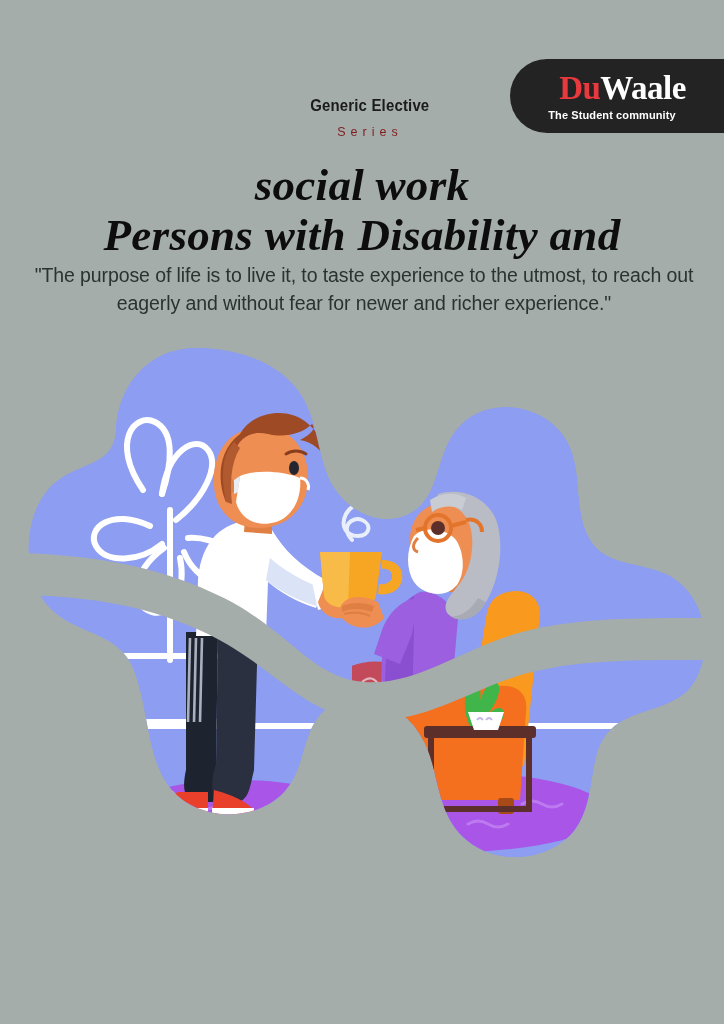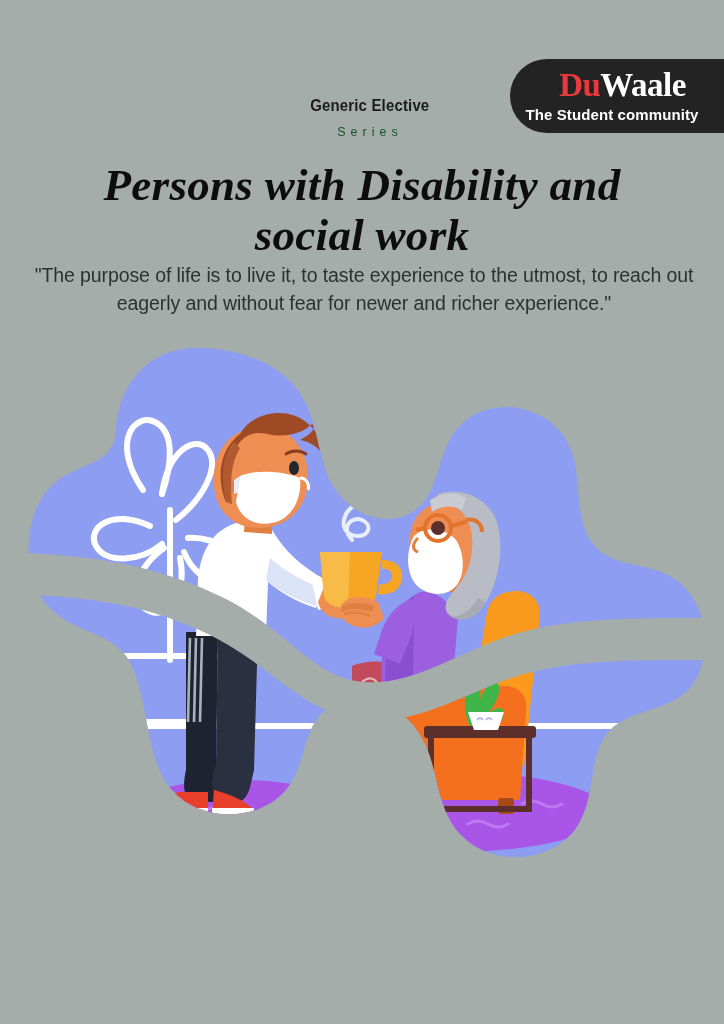--- a/index.html
+++ b/index.html
@@ -36,21 +36,21 @@
     font-weight: bold;
     line-height: 1;
     letter-spacing: -0.5px;
     white-space: nowrap;
   }
   .logo-du { color: #e8393f; margin-left: 21px; }
   .logo-waale { color: #ffffff; }
   .logo-tagline {
     font-family: "Liberation Sans", sans-serif;
     color: #ffffff;
-    font-size: 15px;
+    font-size: 11px;
     font-weight: bold;
     letter-spacing: 0.1px;
     margin-top: 4px;
     white-space: nowrap;
   }
 
   
   .kicker {
     position: absolute;
     left: 16px; right: 0; top: 96px;
@@ -63,21 +63,21 @@
     font-size: 17px;
     color: #1b1b1b;
     letter-spacing: 0.2px;
     transform: scaleX(0.88);
     display: inline-block;
   }
   .kicker-sub {
     font-family: "Liberation Sans", sans-serif;
     font-weight: normal;
     font-size: 12.5px;
-    color: #14532d;
+    color: #7f1d1d;
     letter-spacing: 5px;
     margin-top: 9px;
   }
 
   
   .title {
     position: absolute;
     left: 40px; right: 40px; top: 160px;
     text-align: center;
     font-family: "Liberation Serif", serif;
@@ -118,22 +118,22 @@
     <div class="logo-word"><span class="logo-du">Du</span><span class="logo-waale">Waale</span></div>
     <div class="logo-tagline">The Student community</div>
   </div>
 
   <div class="kicker">
     <div><span class="kicker-main">Generic Elective</span></div>
     <div class="kicker-sub">Series</div>
   </div>
 
   <div class="title">
+    <div>social work</div>
     <div>Persons with Disability and</div>
-    <div>social work</div>
   </div>
 
   <div class="quote">"The purpose of life is to live it, to taste experience to the utmost, to reach out eagerly and without fear for newer and richer experience."</div>
 
   <div class="illustration">
     <svg viewBox="0 0 724 640" xmlns="http://www.w3.org/2000/svg">
       <defs>
         <clipPath id="blobClip">
           <path d="M196 18
                    C 150 18 118 54 116 100

